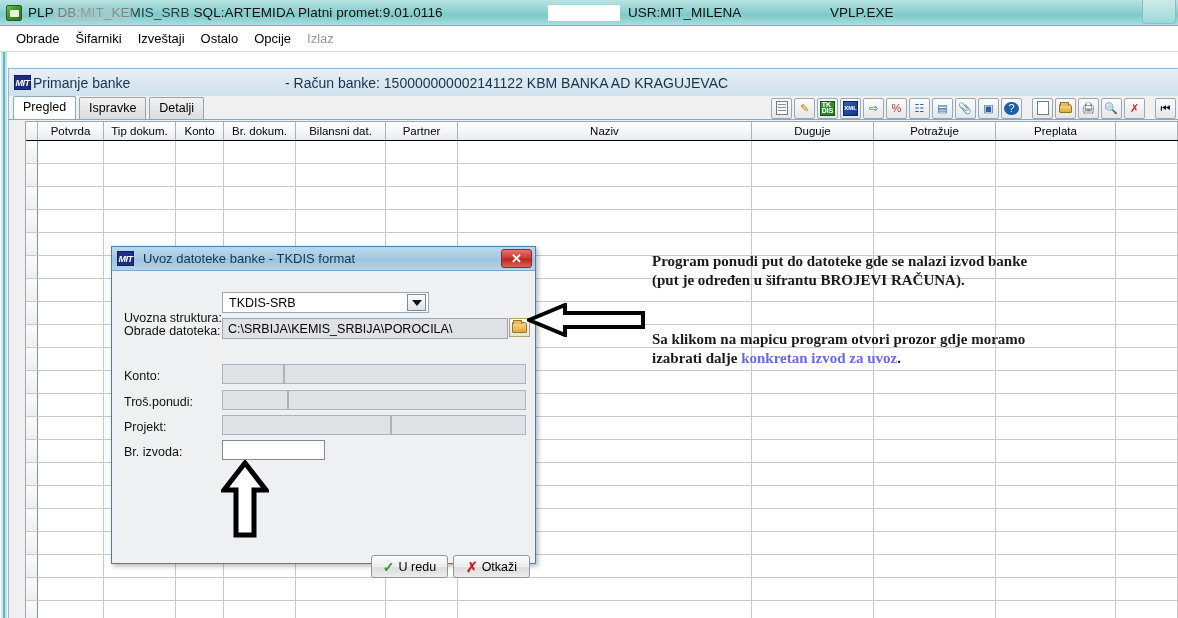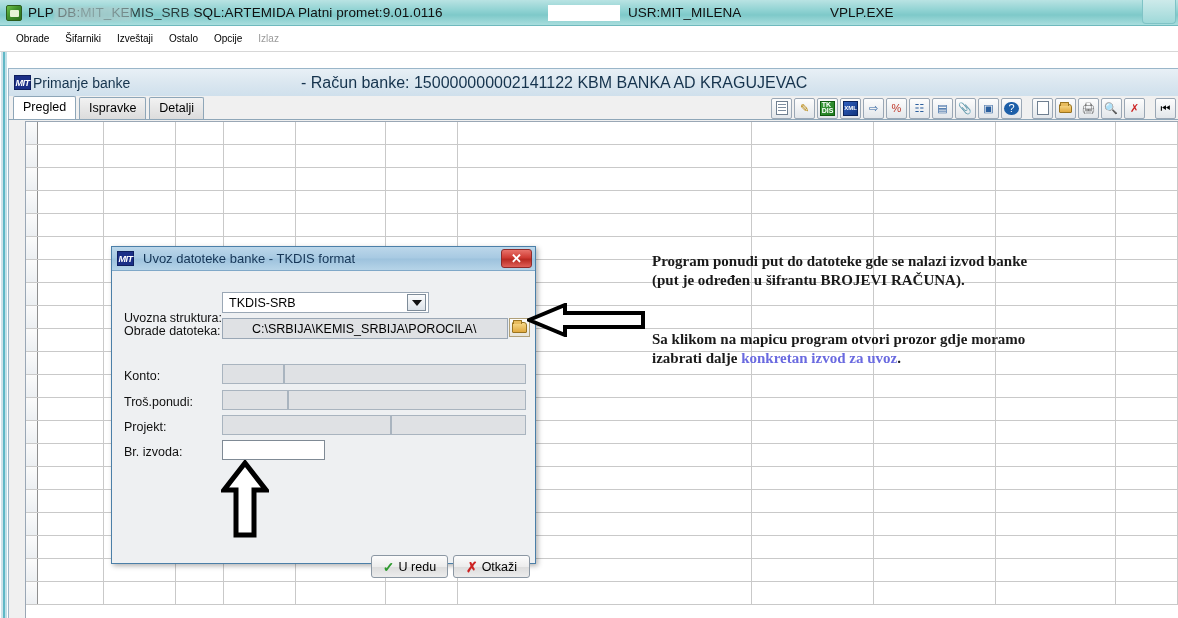--- a/index.html
+++ b/index.html
@@ -101,21 +101,21 @@
     position: absolute;
     left: 0; top: 26px;
     width: 1178px; height: 26px;
     background: #ffffff;
     border-bottom: 1px solid #d7d7d7;
     display: flex;
     align-items: center;
     padding-left: 8px;
   }
   .menu-item {
-    font-size: 10px;
+    font-size: 13px;
     color: #000000;
     padding: 2px 8px;
     white-space: nowrap;
     cursor: default;
   }
   .menu-item.disabled { color: #9a9a9a; }
 
   
   .mdi-window {
     position: absolute;
@@ -147,22 +147,22 @@
     flex: none;
     margin-right: 2px;
     border: 1px solid #0f1f5e;
   }
   .mdi-title {
     font-size: 14px;
     color: #15334d;
   }
   .mdi-account {
     position: absolute;
-    left: 292px;
-    font-size: 16px;
+    left: 276px;
+    font-size: 14px;
     color: #15334d;
     white-space: nowrap;
   }
 
   
   .tabstrip {
     position: absolute;
     left: 8px; top: 96px;
     width: 1170px; height: 24px;
     display: flex;
@@ -374,21 +374,20 @@
     background: #dfe1e4;
     border: 1px solid #9aa7b5;
     display: flex;
     align-items: center;
   }
   .pathbox .ptext {
     font-size: 12.5px;
     color: #000;
     padding-left: 5px;
     white-space: nowrap;
-    margin-left: 24px;
   }
   .folder-btn {
     position: absolute;
     width: 21px; height: 19px;
     border: 1px solid #b0a078;
     background: linear-gradient(to bottom, #fdfdfb, #e6e3d8);
     display: flex;
     align-items: center;
     justify-content: center;
     cursor: default;
@@ -570,20 +569,34 @@
     <div class="tb-btn">
         <span class="tb-glyph" style="color:#cc2222">✗</span>
       </div>
     <div class="tb-sep"></div>
     <div class="tb-btn">
         <span class="tb-glyph">⏮</span>
       </div>
   </div>
 
   <div class="grid-wrap">
+    <div class="grid-header" id="grid-header">
+      <div class="gh-corner"></div>
+    <div class="gh-cell" style="width: 66px;">Potvrda</div>
+        <div class="gh-cell" style="width: 72px;">Tip dokum.</div>
+        <div class="gh-cell" style="width: 48px;">Konto</div>
+        <div class="gh-cell" style="width: 72px;">Br. dokum.</div>
+        <div class="gh-cell" style="width: 90px;">Bilansni dat.</div>
+        <div class="gh-cell" style="width: 72px;">Partner</div>
+        <div class="gh-cell" style="width: 294px;">Naziv</div>
+        <div class="gh-cell" style="width: 122px;">Duguje</div>
+        <div class="gh-cell" style="width: 122px;">Potražuje</div>
+        <div class="gh-cell" style="width: 120px;">Preplata</div>
+        <div class="gh-cell" style="width: 62px;"></div>
+      </div>
     <div class="grid-body" id="grid-body">
         <div class="grid-row">
           <div class="gr-head"></div>
           <div class="gr-cell" style="width: 66px;"></div>
           <div class="gr-cell" style="width: 72px;"></div>
           <div class="gr-cell" style="width: 48px;"></div>
           <div class="gr-cell" style="width: 72px;"></div>
           <div class="gr-cell" style="width: 90px;"></div>
           <div class="gr-cell" style="width: 72px;"></div>
           <div class="gr-cell" style="width: 294px;"></div>

